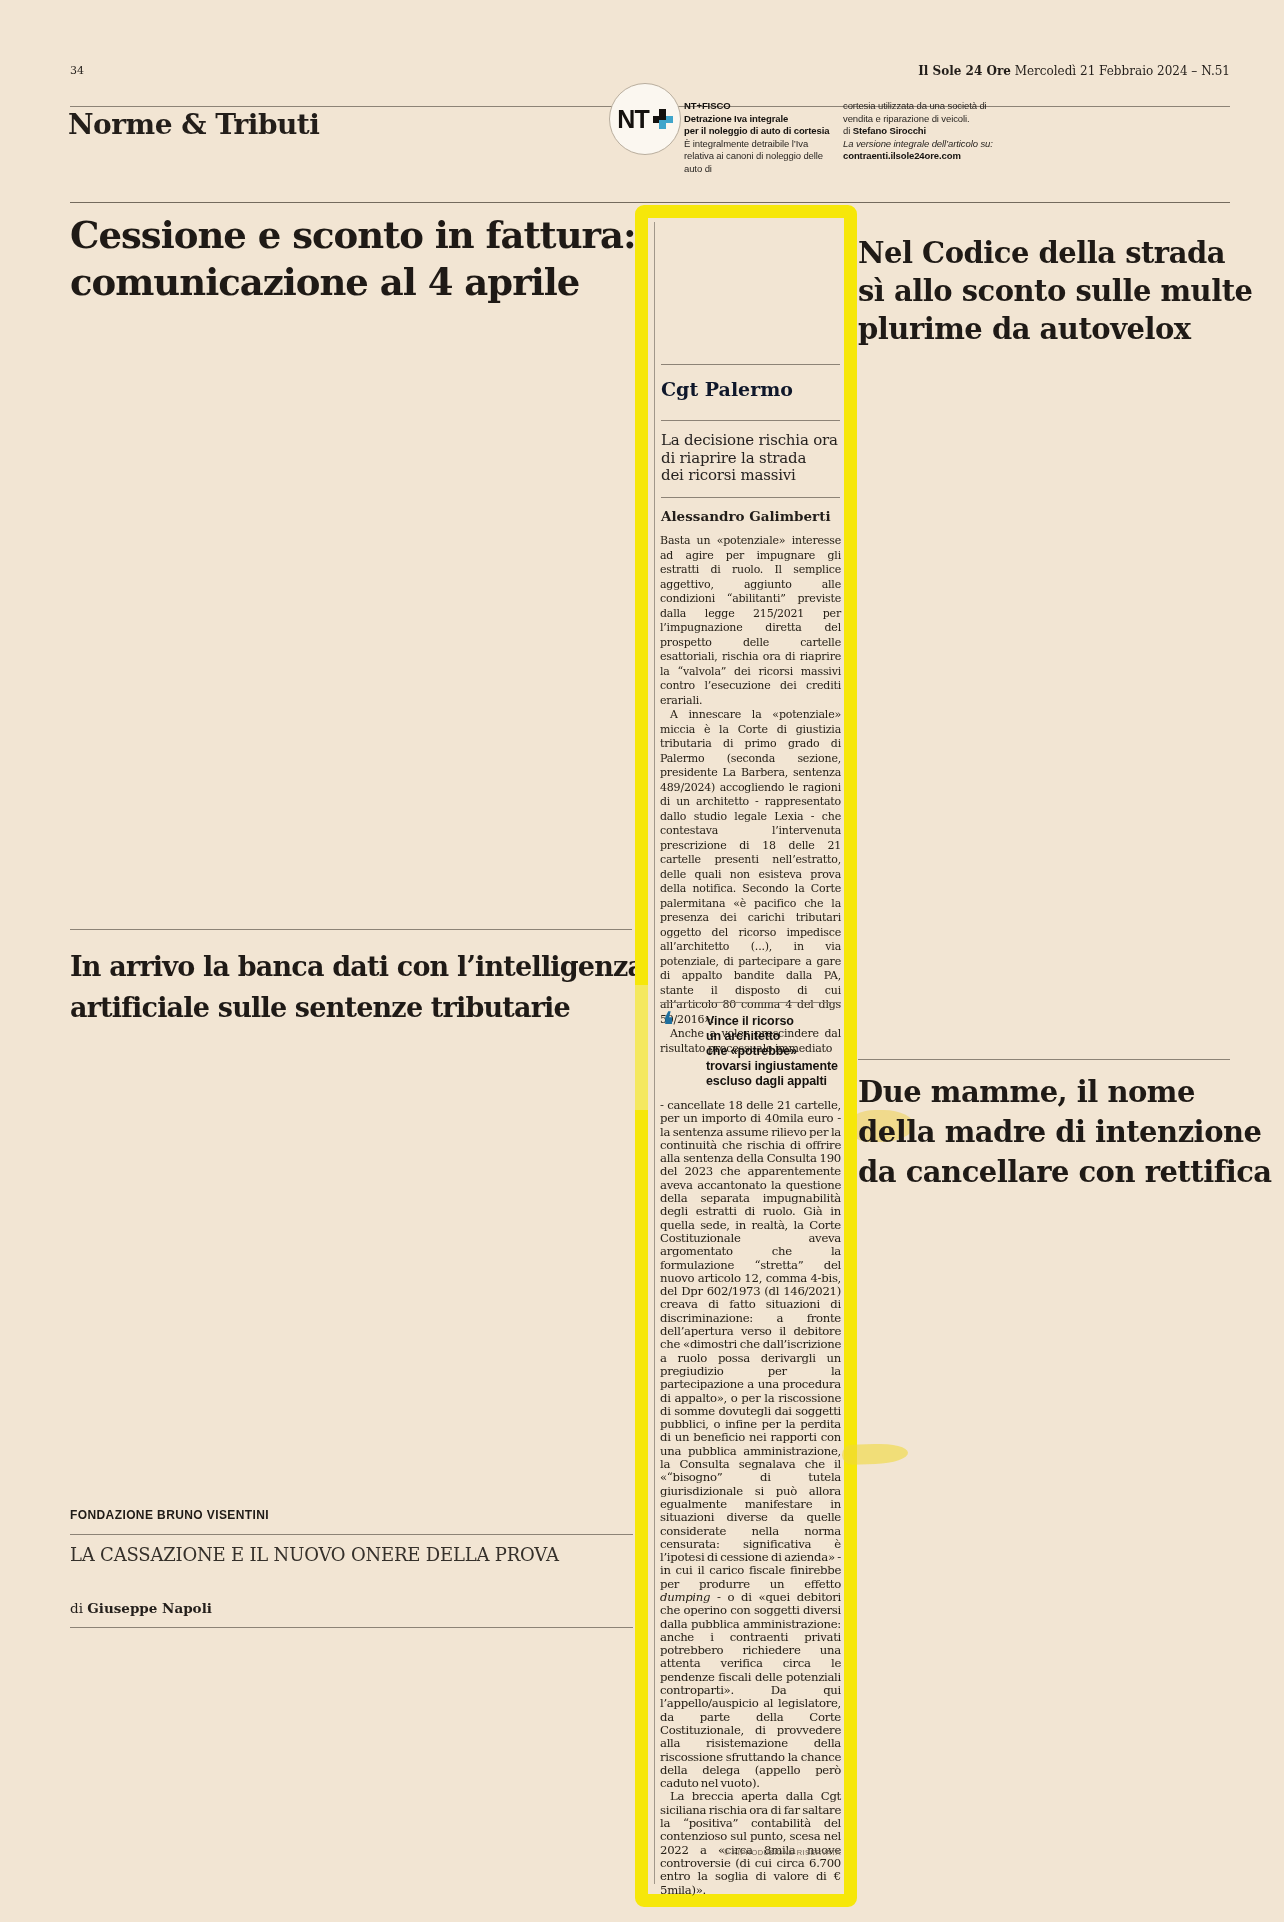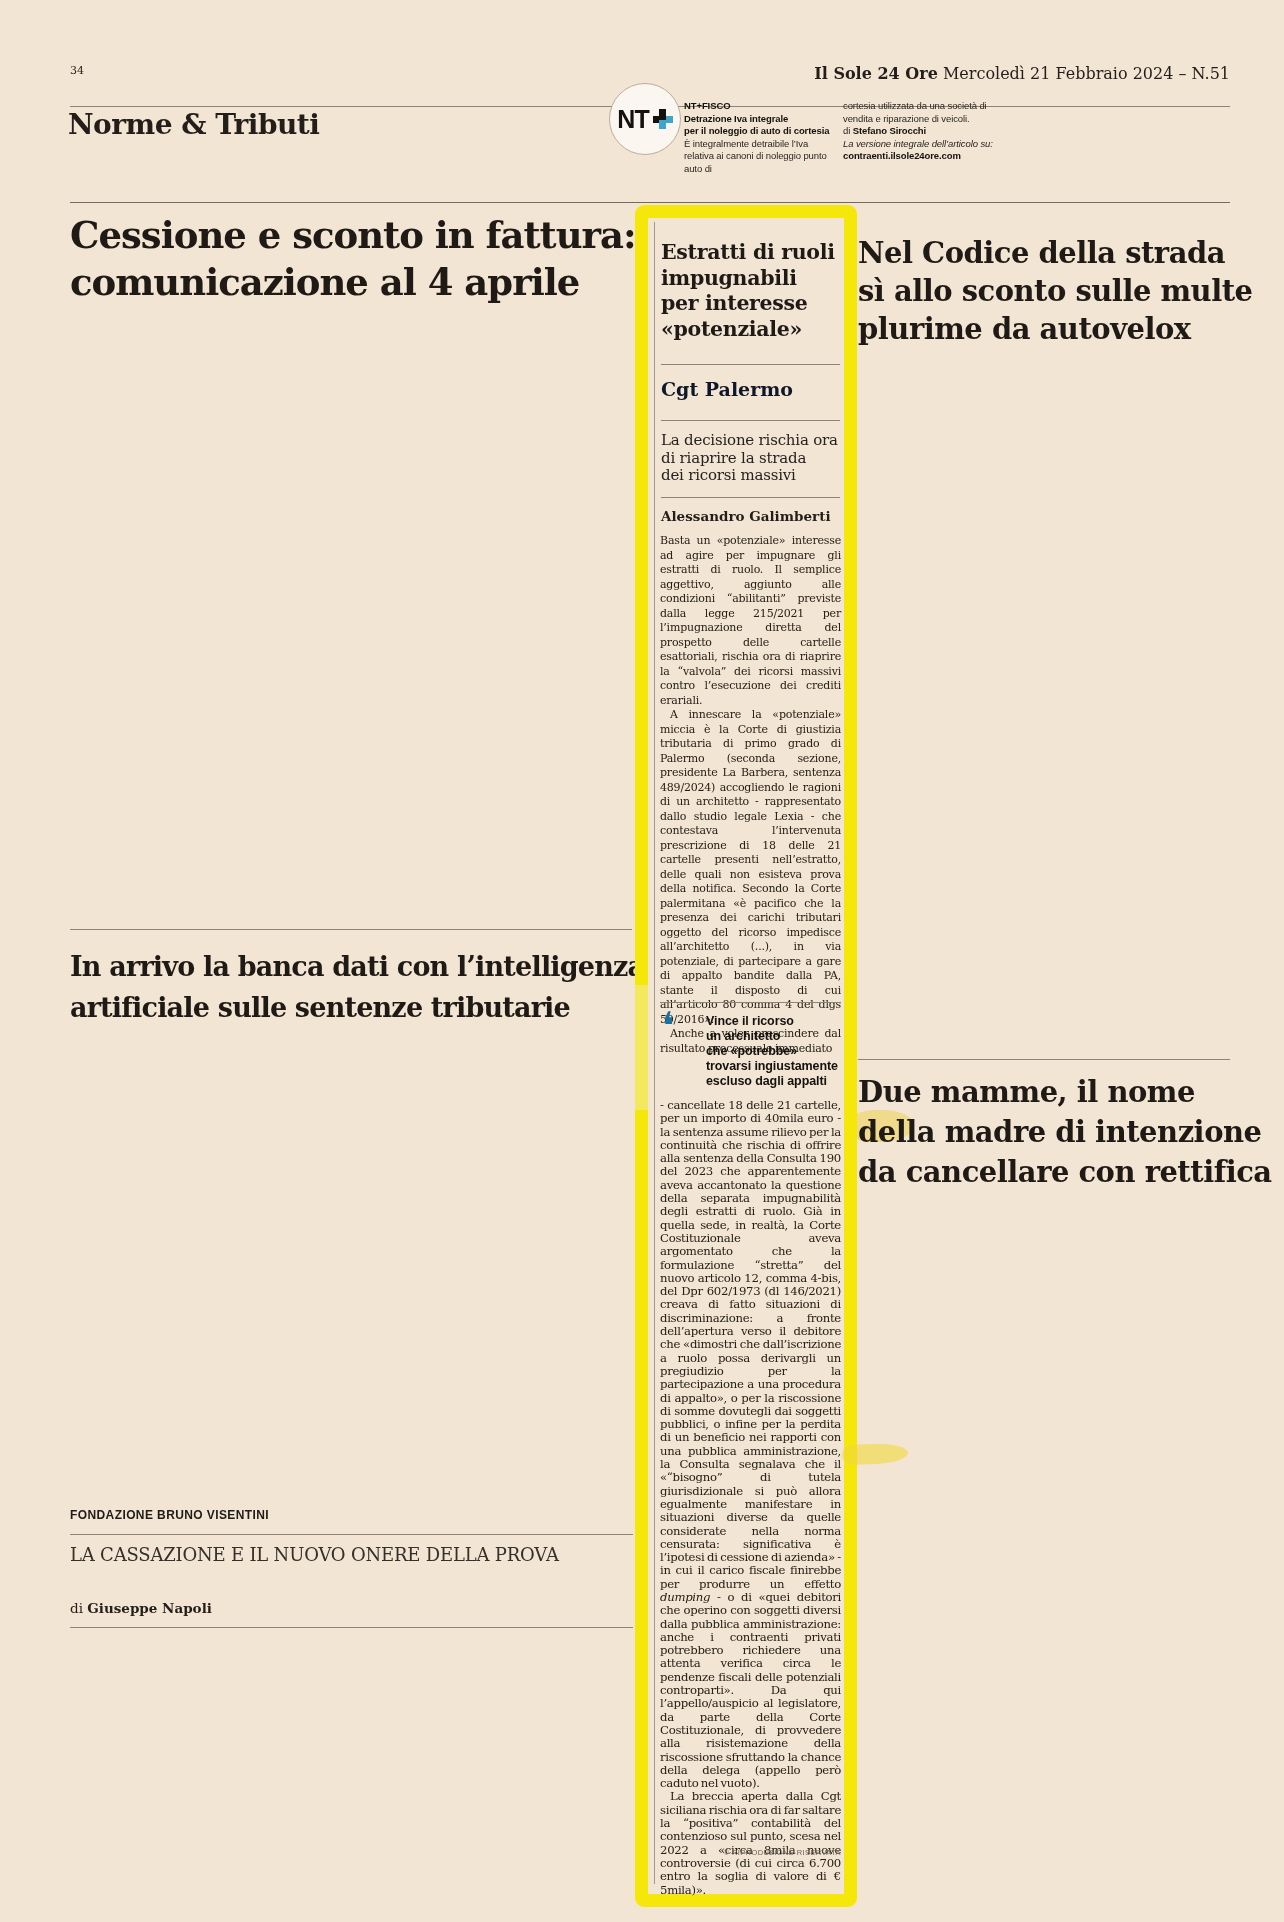--- a/index.html
+++ b/index.html
@@ -8,21 +8,21 @@
     background:#f2e5d3; color:#231e1a;
     font-family:"DejaVu Serif", serif;
     overflow:hidden;
   }
   .abs { position:absolute; }
   .rule { position:absolute; height:1px; background:#8d8376; }
   .rule-dark { background:#746a5d; }
 
   
   .page-num { left:70px; top:64px; font-size:11px; }
-  .masthead { right:54px; top:64px; font-size:16px; text-align:right; white-space:nowrap; }
+  .masthead { right:54px; top:64px; font-size:12px; text-align:right; white-space:nowrap; }
   .masthead b { font-weight:700; }
   .section-title { left:68px; top:108px; font-size:28px; font-weight:700; letter-spacing:-0.5px; }
 
   
   .nt-circle { left:609px; top:83px; width:70px; height:70px; border-radius:50%;
     border:1px solid #b9ae9e; background:#fbf7f0; display:flex; align-items:center; justify-content:center; gap:4px; }
   .nt-txt { font-family:"Liberation Sans", sans-serif; font-weight:900; font-size:25px; color:#14110e; letter-spacing:-1px; }
   .nt-plus { position:relative; width:20px; height:20px; display:inline-block; }
   .nt-plus::before { content:""; position:absolute; left:0; top:6.5px; width:20px; height:7px;
     background:linear-gradient(90deg,#14110e 50%, #3fa5cb 50%); }
@@ -89,21 +89,21 @@
   <div class="rule" style="left:70px; top:106px; width:1160px;"></div>
   <div class="abs section-title">Norme &amp; Tributi</div>
 
   <div class="abs nt-circle">
     <span class="nt-txt">NT</span>
       <span class="nt-plus"></span>
   </div>
   <div class="abs teaser-col teaser-col1">
     <div class="b">NT+FISCO</div>
     <div class="b">Detrazione Iva integrale<br>per il noleggio di auto di cortesia</div>
-    <div>È integralmente detraibile l’Iva relativa ai canoni di noleggio punto auto di</div>
+    <div>È integralmente detraibile l’Iva relativa ai canoni di noleggio delle auto di</div>
   </div>
   <div class="abs teaser-col teaser-col2">
     <div>cortesia utilizzata da una società di<br>vendita e riparazione di veicoli.</div>
     <div><span>di </span><span class="b">Stefano Sirocchi</span></div>
     <div class="it">La versione integrale dell’articolo su:</div>
     <div class="b">contraenti.ilsole24ore.com</div>
   </div>
 
   <div class="rule rule-dark" style="left:70px; top:202px; width:1160px;"></div>
 
@@ -122,21 +122,20 @@
   <div class="abs headline hl-right-top">Nel Codice della strada<br>sì allo sconto sulle multe<br>plurime da autovelox</div>
   <div class="rule" style="left:858px; top:1059px; width:372px;"></div>
   <div class="abs smudge-1"></div>
   <div class="abs headline hl-right-bot">Due mamme, il nome<br>della madre di intenzione<br>da cancellare con rettifica</div>
 
   <div class="abs marker-frame"></div>
   <div class="abs marker-fade"></div>
   <div class="abs smudge-2"></div>
 
   <div class="col-rule"></div>
-  <div class="abs art-headline">Estratti di ruoli<br>impugnabili<br>per interesse<br>«potenziale»</div>
   <div class="rule m-rule" style="top:364px;"></div>
   <div class="abs art-kicker">Cgt Palermo</div>
   <div class="rule m-rule" style="top:420px;"></div>
   <div class="abs art-deck">La decisione rischia ora<br>di riaprire la strada<br>dei ricorsi massivi</div>
   <div class="rule m-rule" style="top:497px;"></div>
   <div class="abs art-byline">Alessandro Galimberti</div>
 
   <div class="abs article-body body-a">
     <p>Basta un «potenziale» interesse ad agire per impugnare gli estratti di ruolo. Il semplice aggettivo, aggiunto alle condizioni “abilitanti” previste dalla legge 215/2021 per l’impugnazione diretta del prospetto delle cartelle esattoriali, rischia ora di riaprire la “valvola” dei ricorsi massivi contro l’esecuzione dei crediti erariali.</p>
     <p>A innescare la «potenziale» miccia è la Corte di giustizia tributaria di primo grado di Palermo (seconda sezione, presidente La Barbera, sentenza 489/2024) accogliendo le ragioni di un architetto - rappresentato dallo studio legale Lexia - che contestava l’intervenuta prescrizione di 18 delle 21 cartelle presenti nell’estratto, delle quali non esisteva prova della notifica. Secondo la Corte palermitana «è pacifico che la presenza dei carichi tributari oggetto del ricorso impedisce all’architetto (...), in via potenziale, di partecipare a gare di appalto bandite dalla PA, stante il disposto di cui all’articolo 80 comma 4 del dlgs 50/2016».</p>

